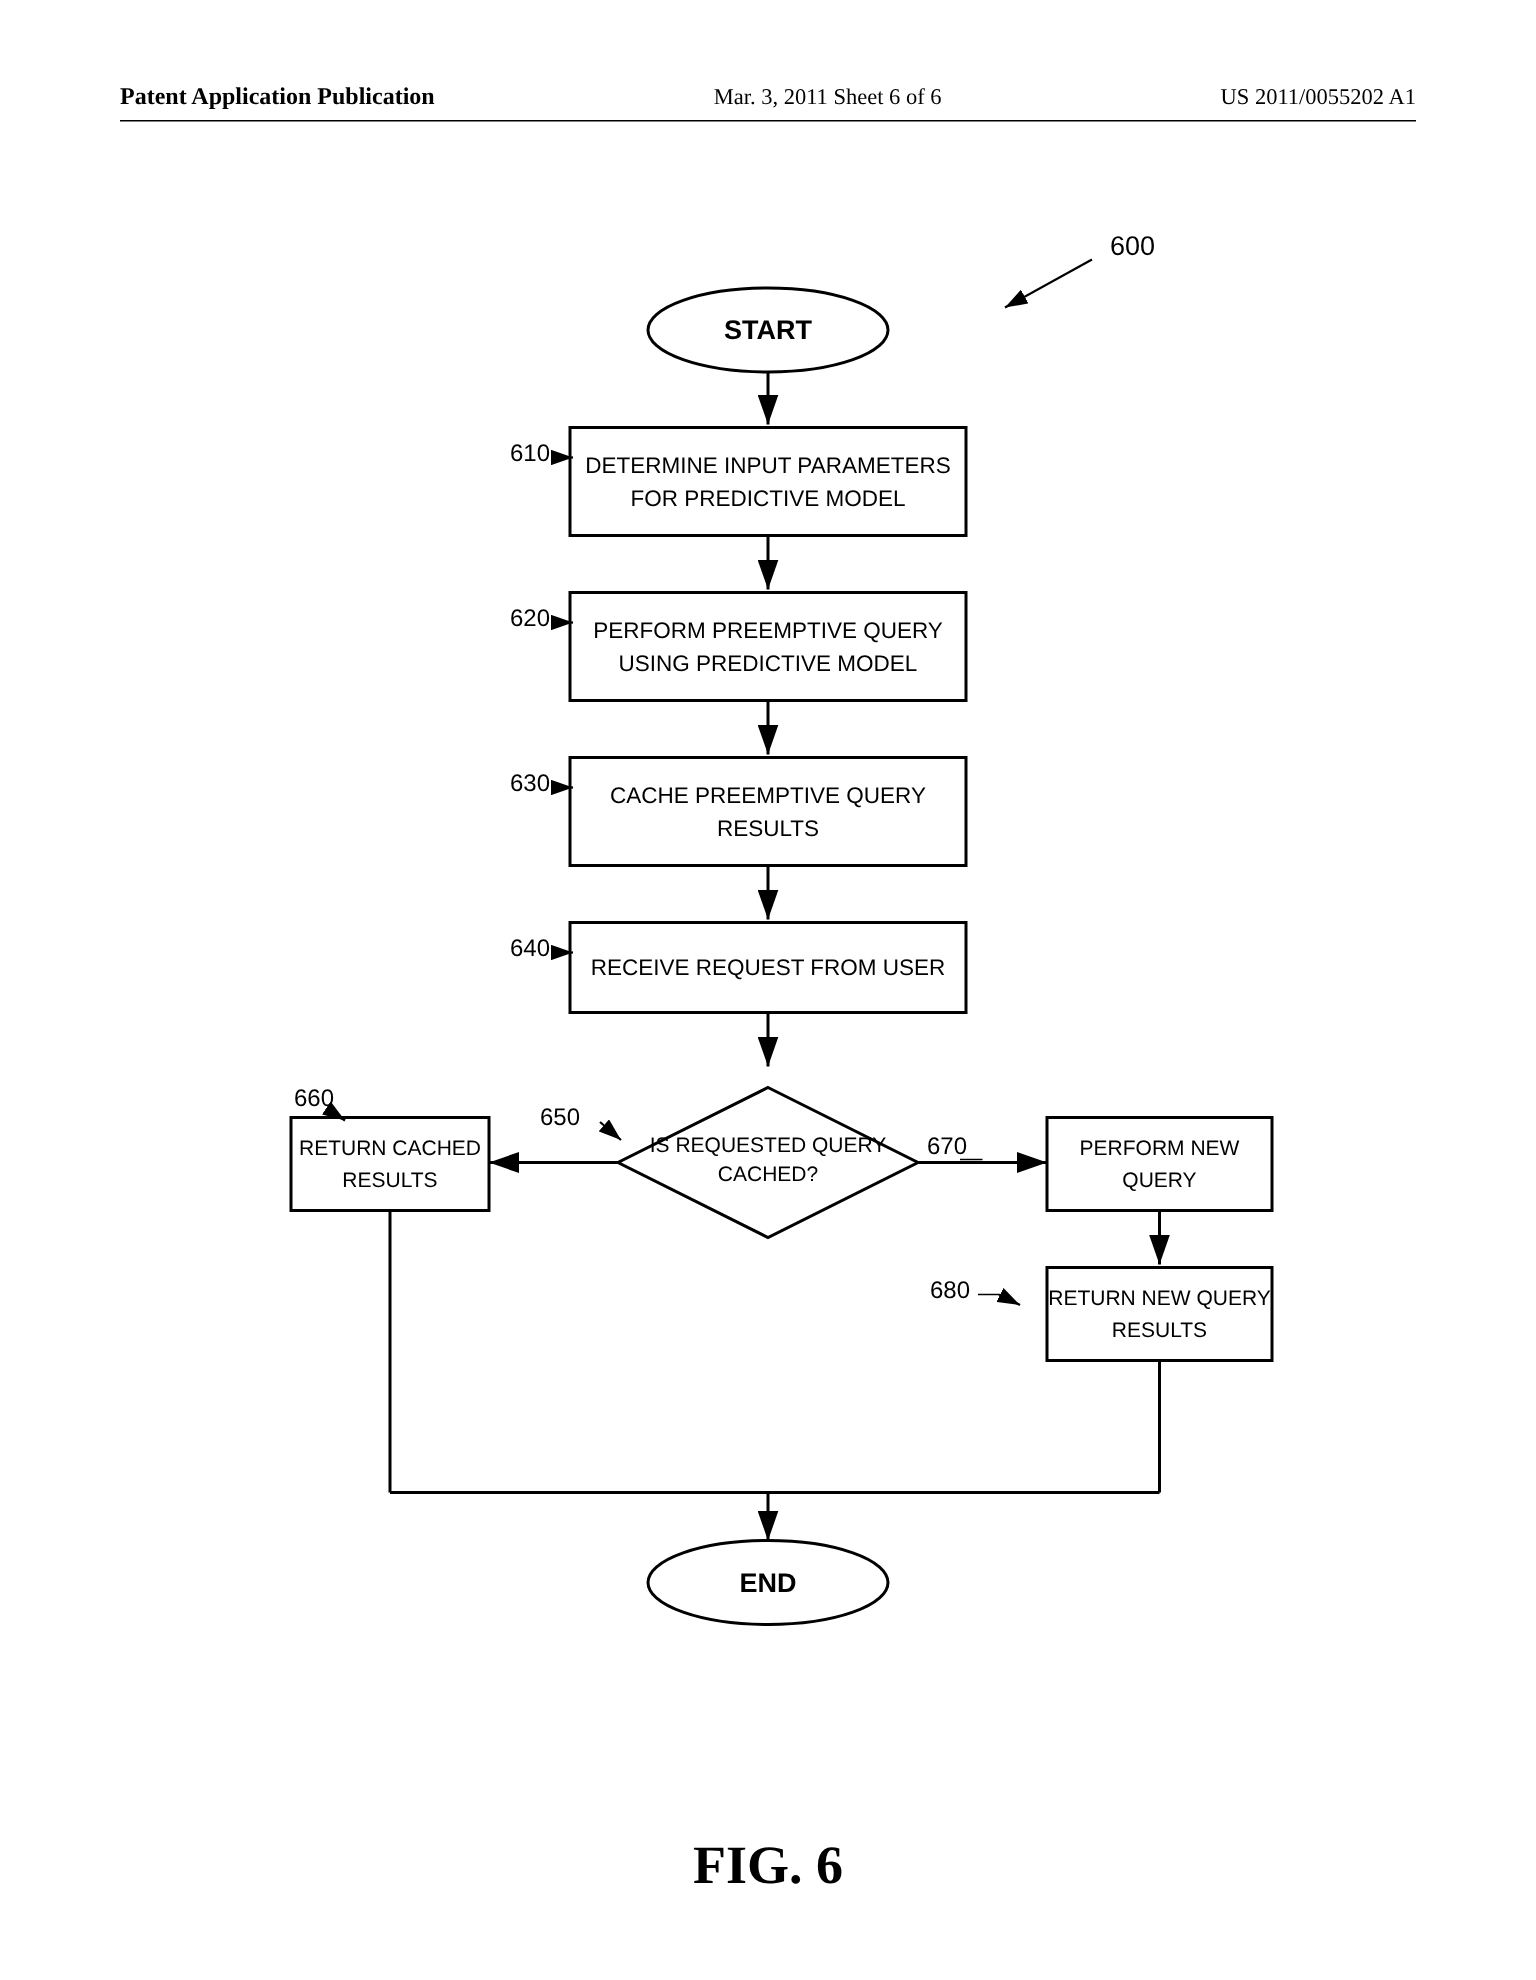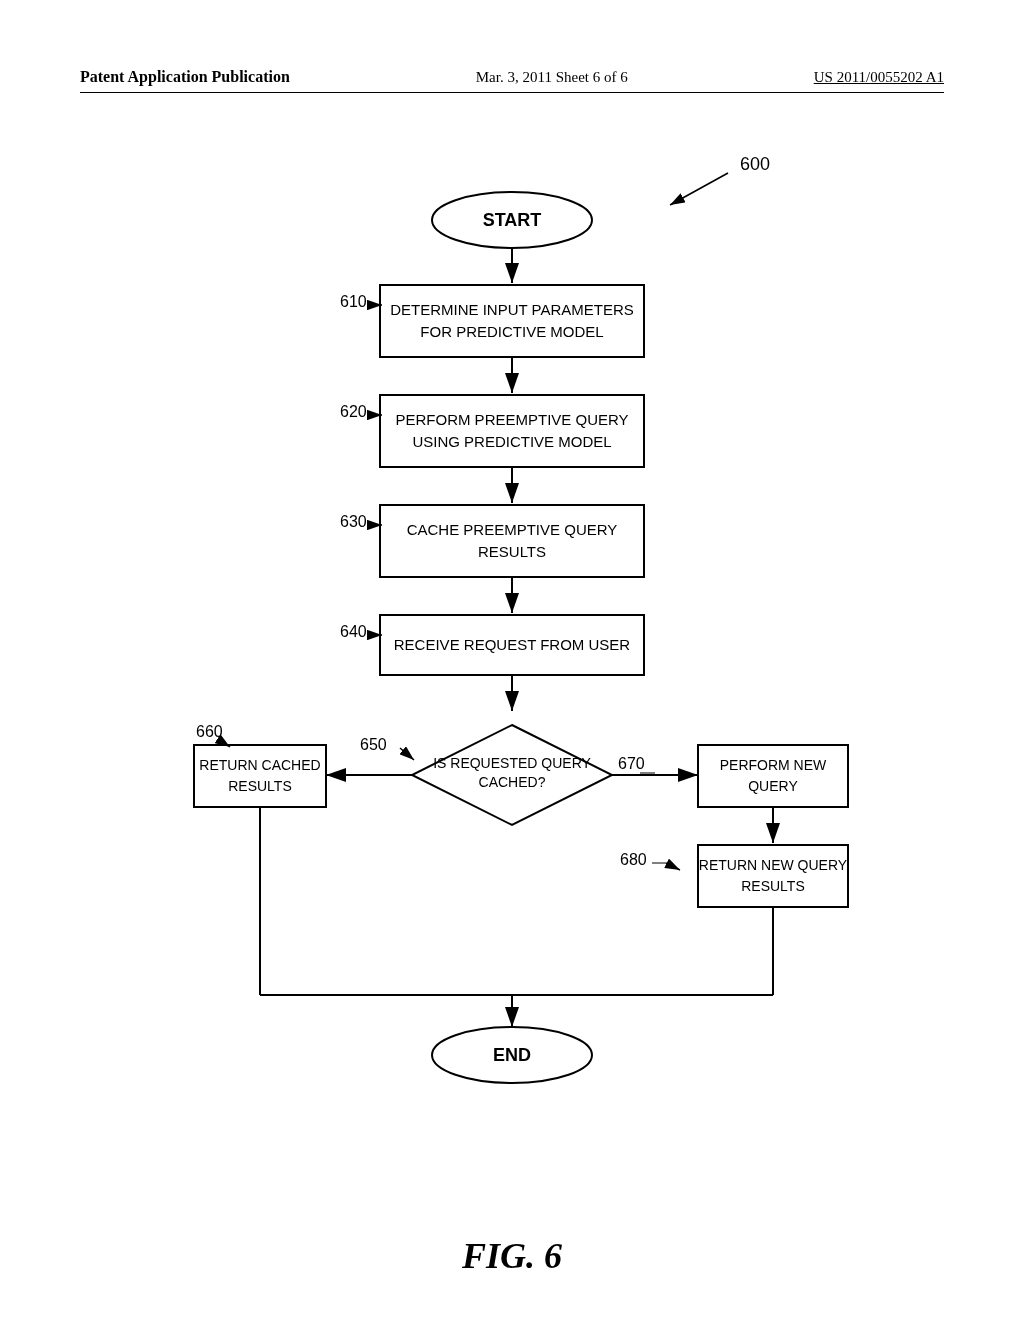--- a/index.html
+++ b/index.html
@@ -12,59 +12,57 @@
     }
     .page {
       width: 1024px;
       height: 1320px;
       position: relative;
       background: #fff;
     }
     
     .header {
       position: absolute;
-      top: 68px;
+      top: 56px;
       left: 80px;
       right: 80px;
       display: flex;
       align-items: baseline;
       justify-content: space-between;
       border-bottom: 1px solid #000;
       padding-bottom: 6px;
     }
     .header-left {
       font-weight: bold;
       font-size: 16px;
     }
     .header-center {
       font-size: 15px;
       text-align: center;
     }
     .header-right {
       font-size: 15px;
-      text-decoration: underline;
     }
     
     .diagram {
       position: absolute;
       top: 110px;
       left: 80px;
       right: 80px;
       bottom: 100px;
       text-align: right;
     }
     
     .fig-label {
       position: absolute;
-      bottom: 43px;
+      bottom: 56px;
       left: 0;
       right: 0;
       text-align: center;
       font-size: 36px;
-      font-style: italic;
       font-weight: bold;
     }
     
     .diagram svg {
       position: absolute;
       top: 0;
       left: 0;
       width: 100%;
       height: 100%;
     }

